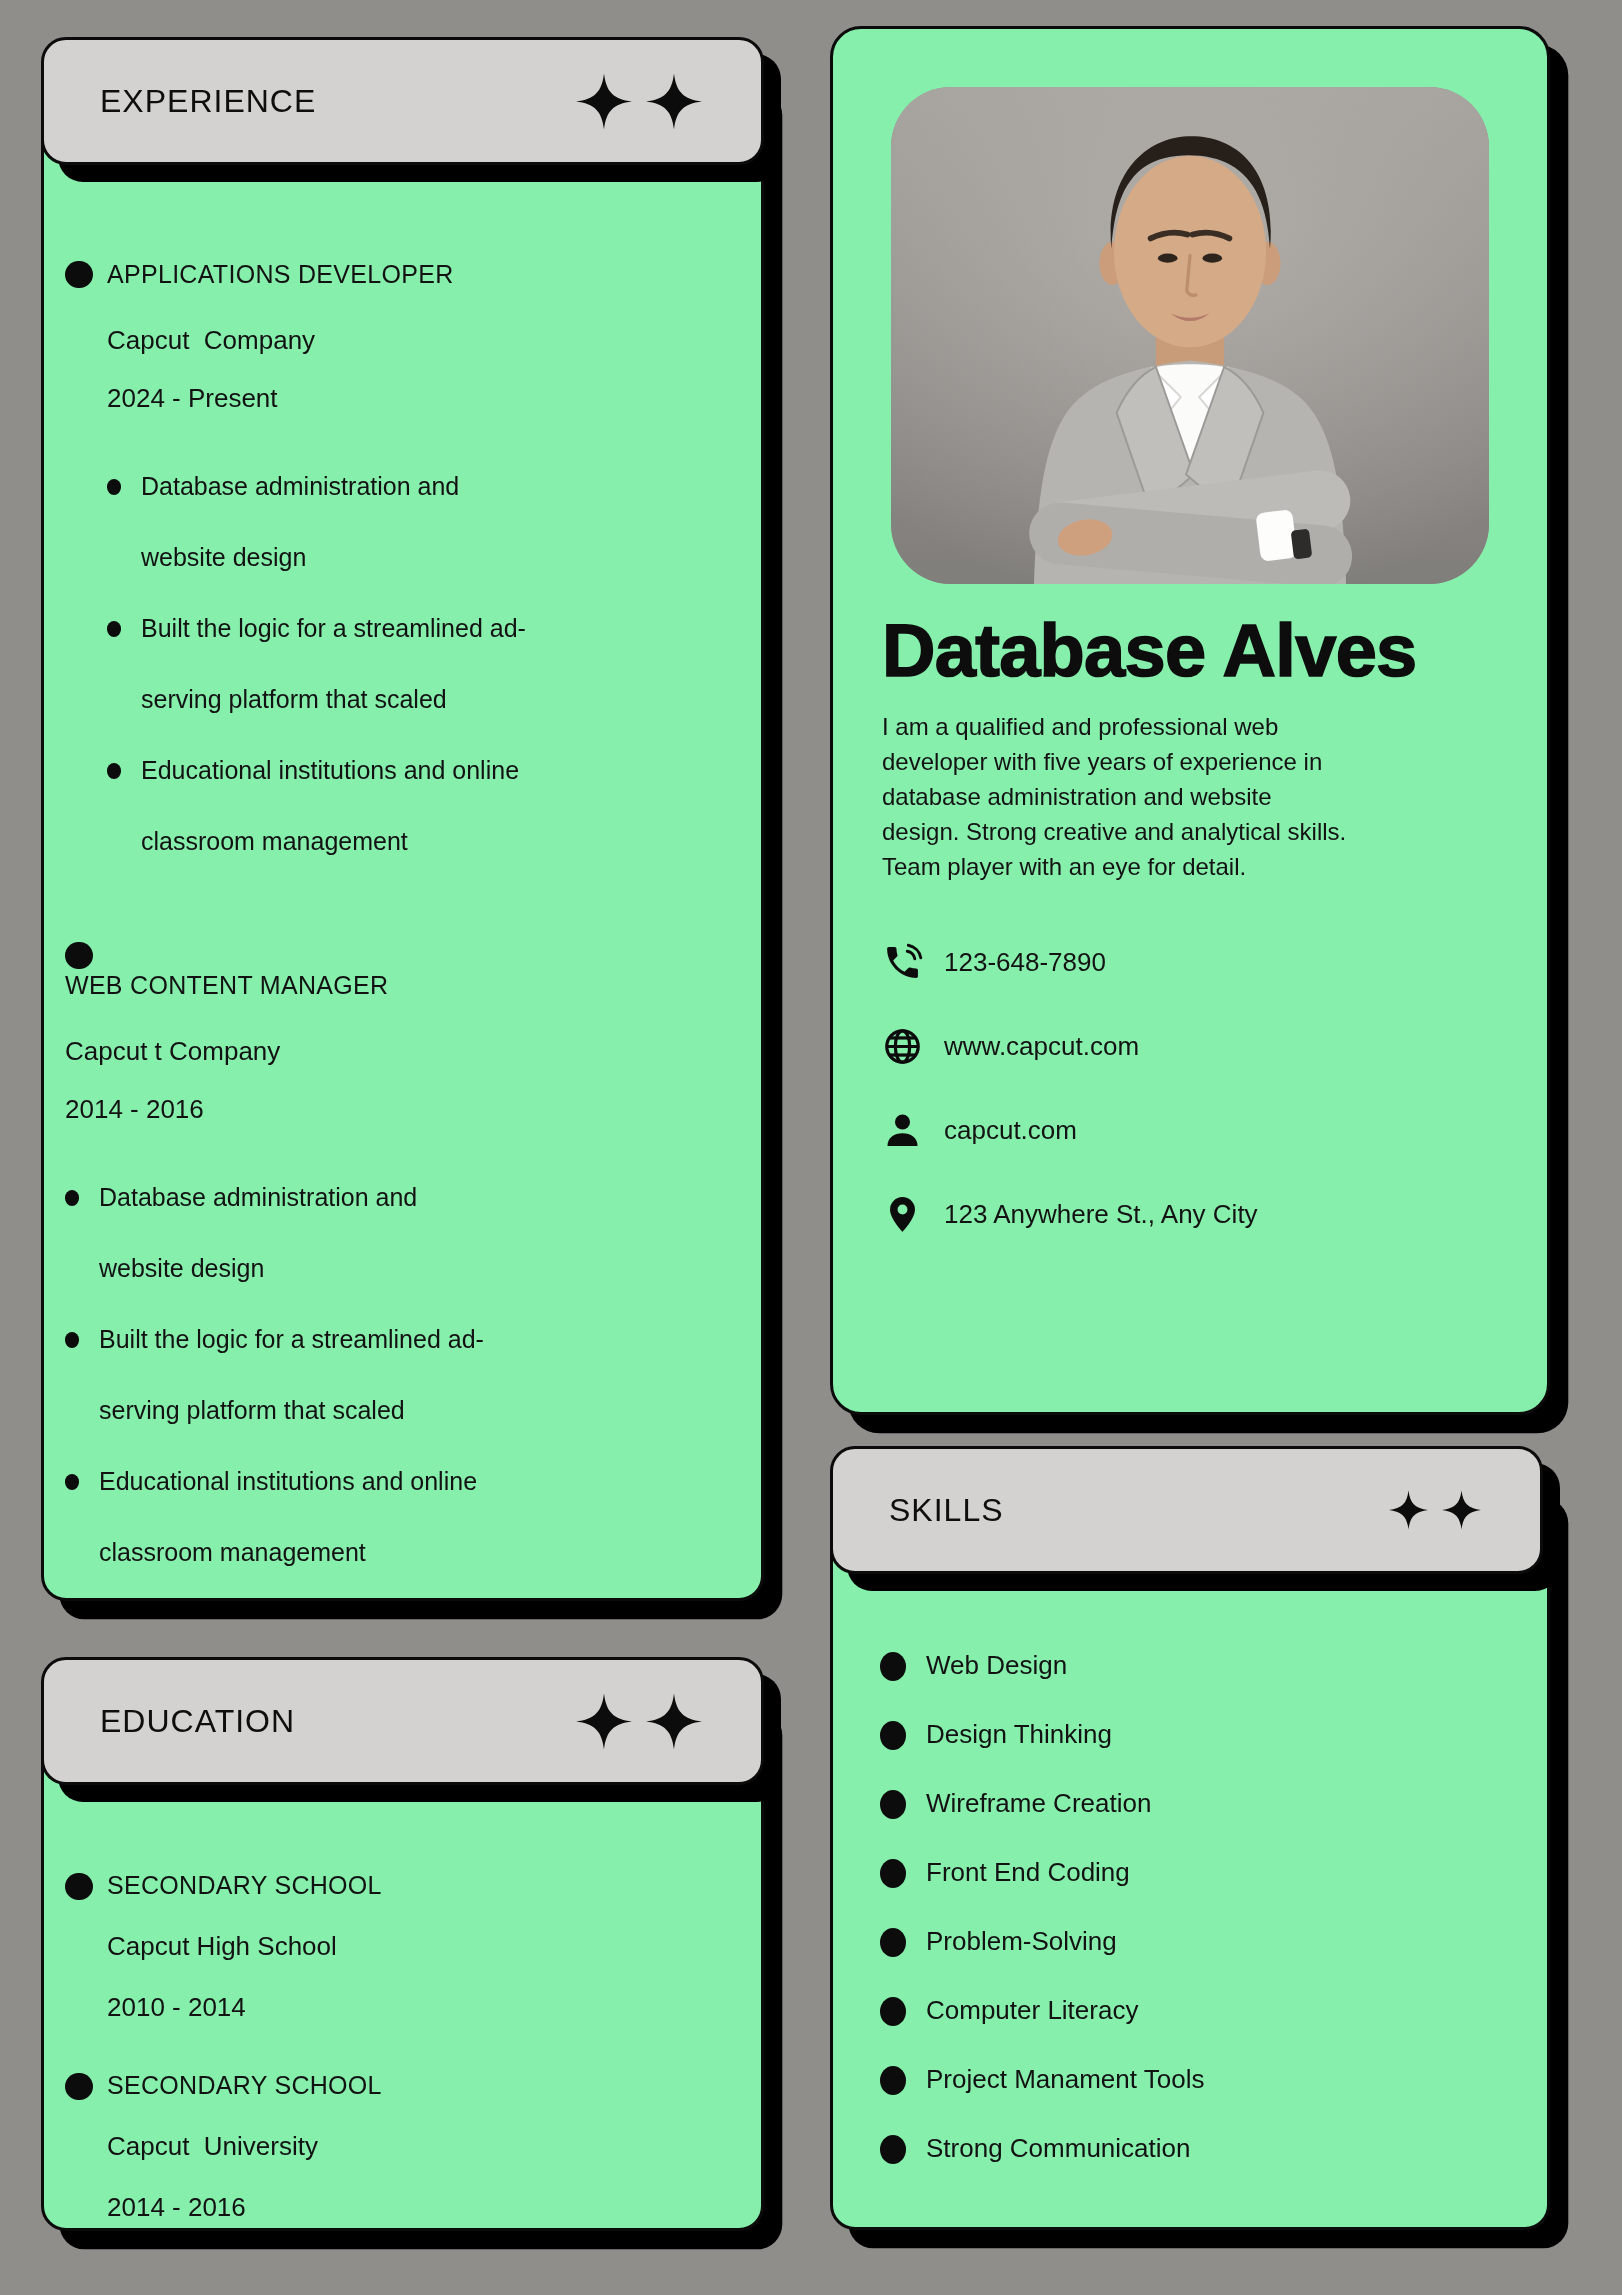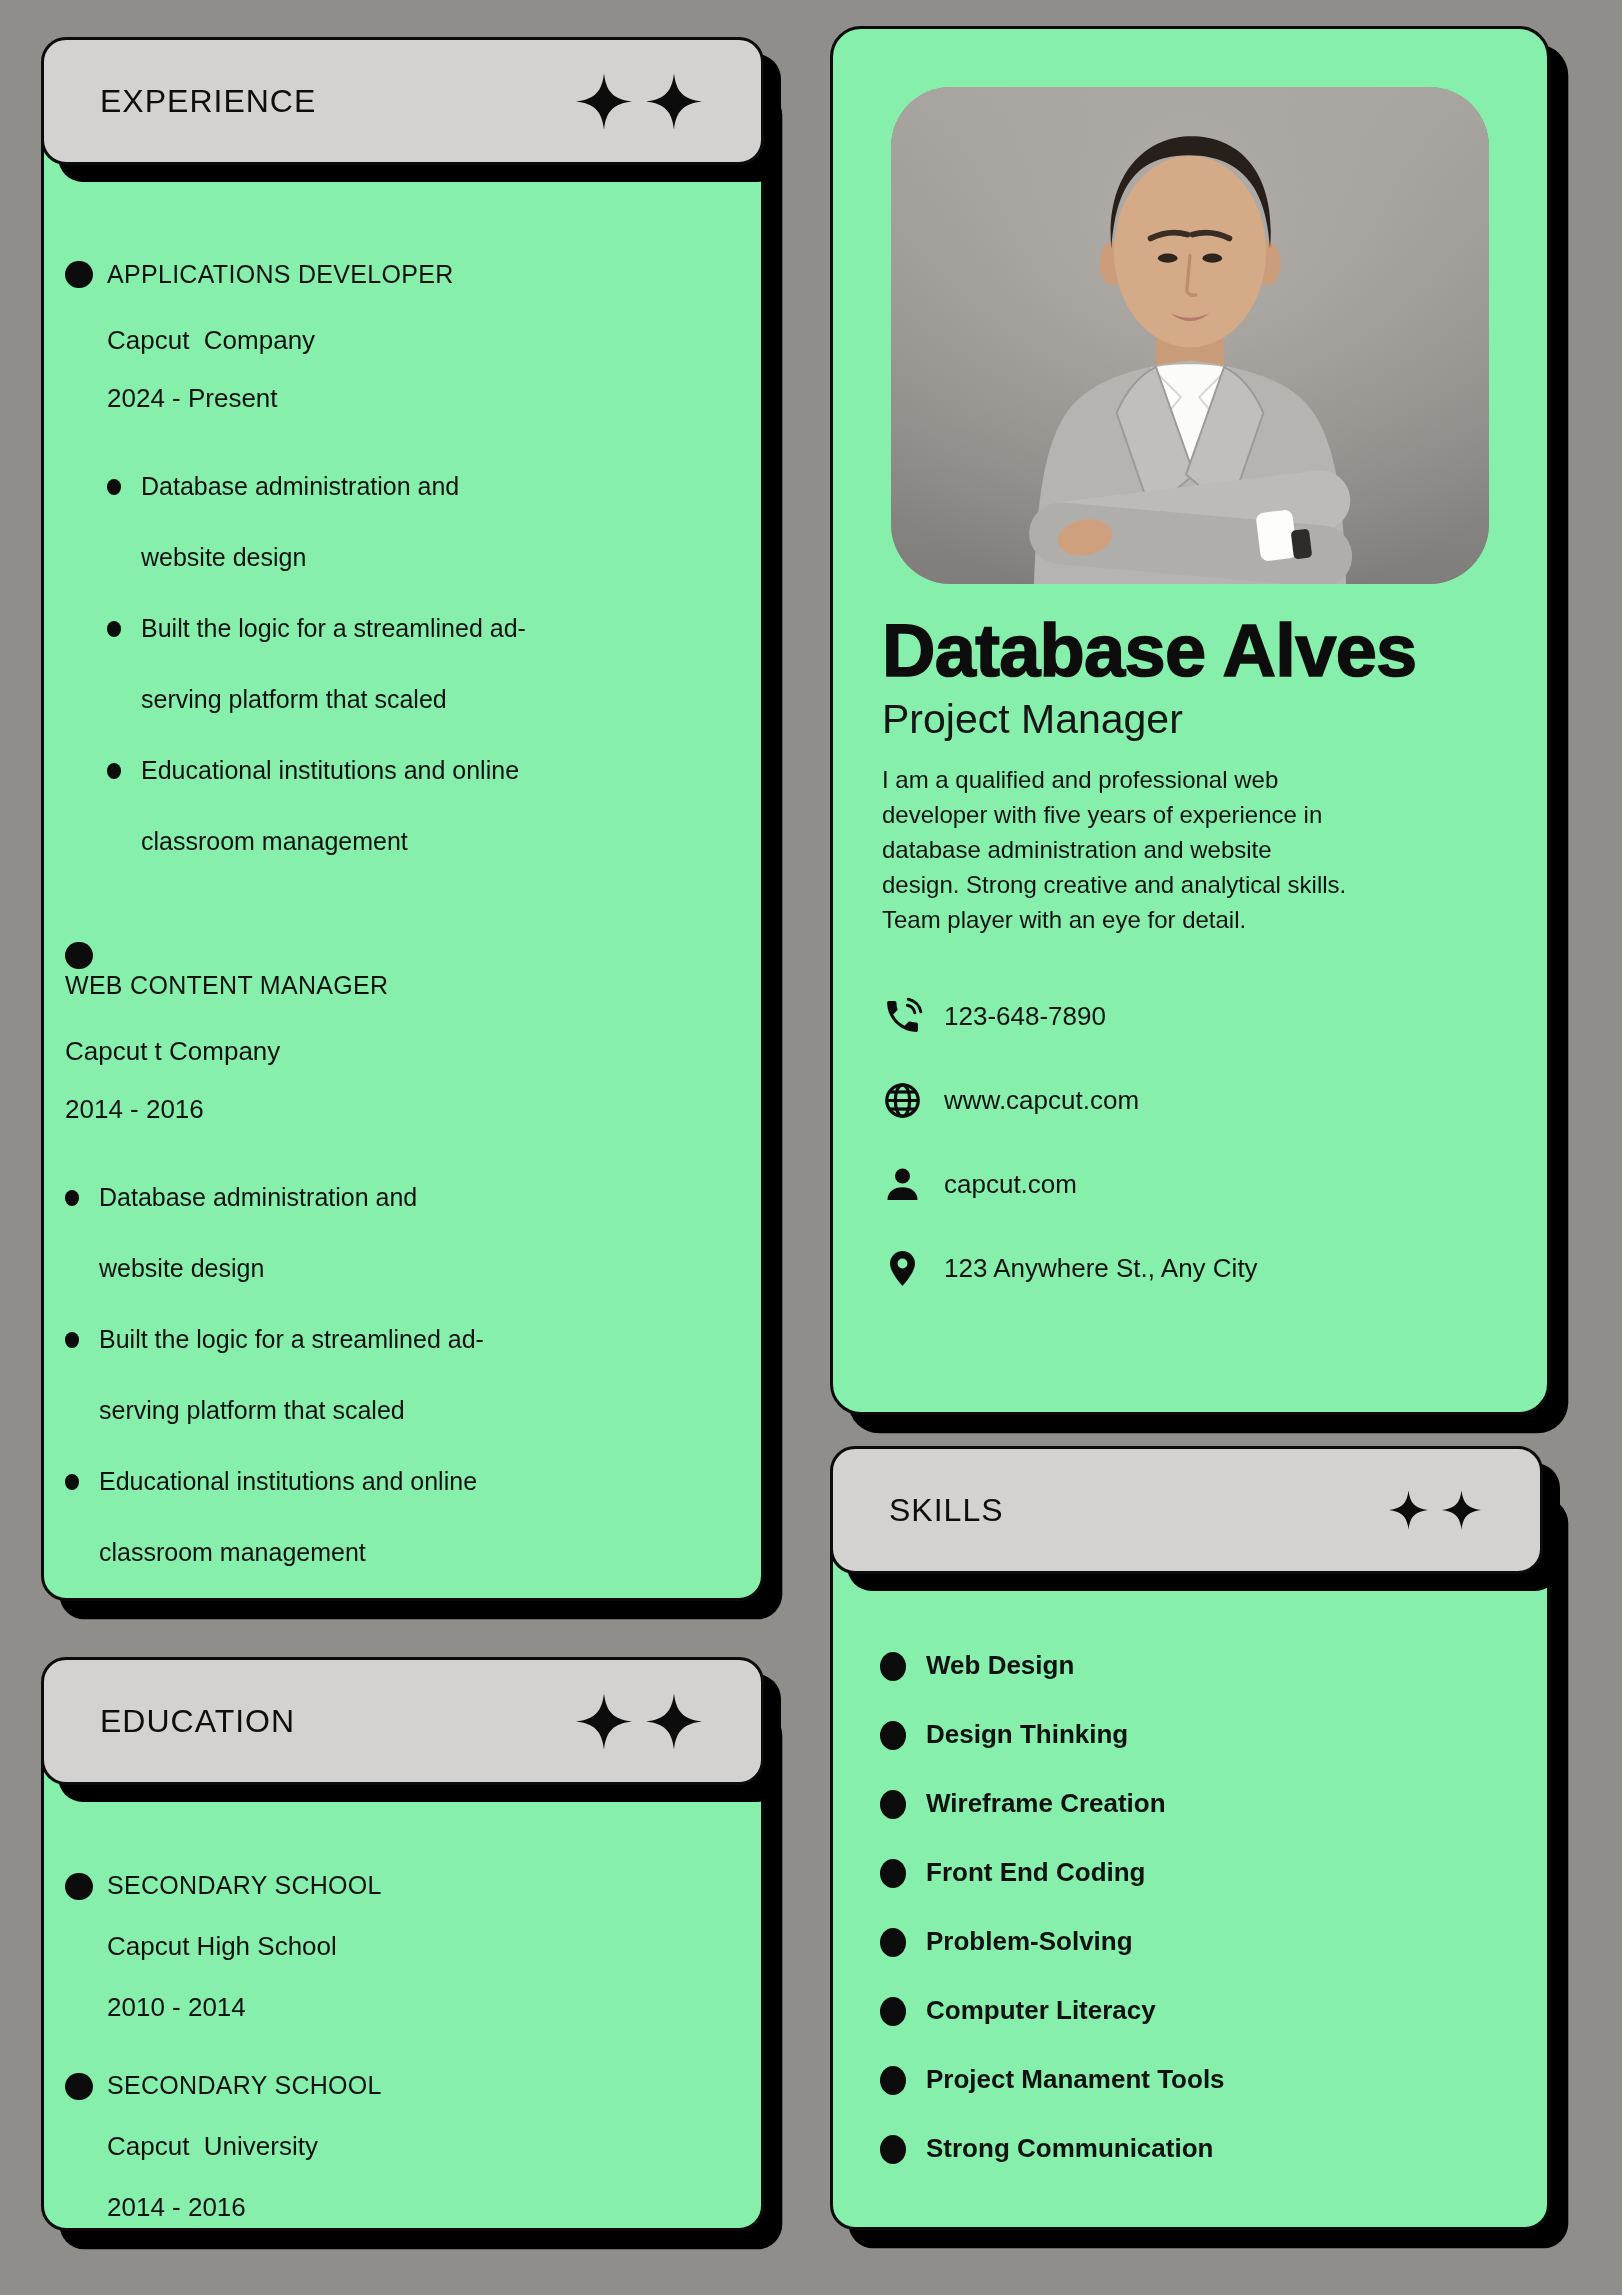--- a/index.html
+++ b/index.html
@@ -71,21 +71,21 @@
   .cicon { width:41px; height:41px; flex:none; margin-right:21px; display:flex; align-items:center; justify-content:center; }
   .cicon svg { width:41px; height:41px; }
   .cval { font-size:26px; color:#131313; }
 
   
   .sk-bar  { left:830px; top:1446px; width:713px; }
   .sk-card { left:830px; top:1480px; width:720px; height:750px; padding:164px 26px 0 47px; }
   .skills { list-style:none; }
   .skills li {
     position:relative; padding-left:46px; font-size:26px; line-height:37px;
-    margin-bottom:32px; color:#121212;font-weight:bold;
+    margin-bottom:32px; color:#121212;
   }
   .skills li::before {
     content:""; position:absolute; left:0; top:4.6px;
     width:26px; height:29px; border-radius:50%; background:#0c0c0c;
   }
 </style>
 </head>
 <body>
 
 <div class="page">
@@ -231,21 +231,20 @@
 
         <ellipse cx="422" cy="262" rx="15" ry="7" fill="#2c241d"></ellipse>
         <ellipse cx="490" cy="262" rx="15" ry="7" fill="#2c241d"></ellipse>
 
         <path d="M456 258 L451 312 q 5 9 14 6" stroke="#bd8e6a" stroke-width="5" fill="none" stroke-linecap="round"></path>
 
         <path d="M426 346 q 30 14 60 0 q -30 24 -60 0 Z" fill="#b3796a"></path>
       </svg>
     </div>
     <h1 class="name">Database Alves</h1>
-    <div class="role">Project Manager</div>
     <p class="bio">I am a qualified and professional web
 developer with five years of experience in
 database administration and website
 design. Strong creative and analytical skills.
 Team player with an eye for detail.</p>
 
     <ul class="contacts">
       <li class="crow">
         <span class="cicon">
           <svg viewBox="0 0 24 24">

